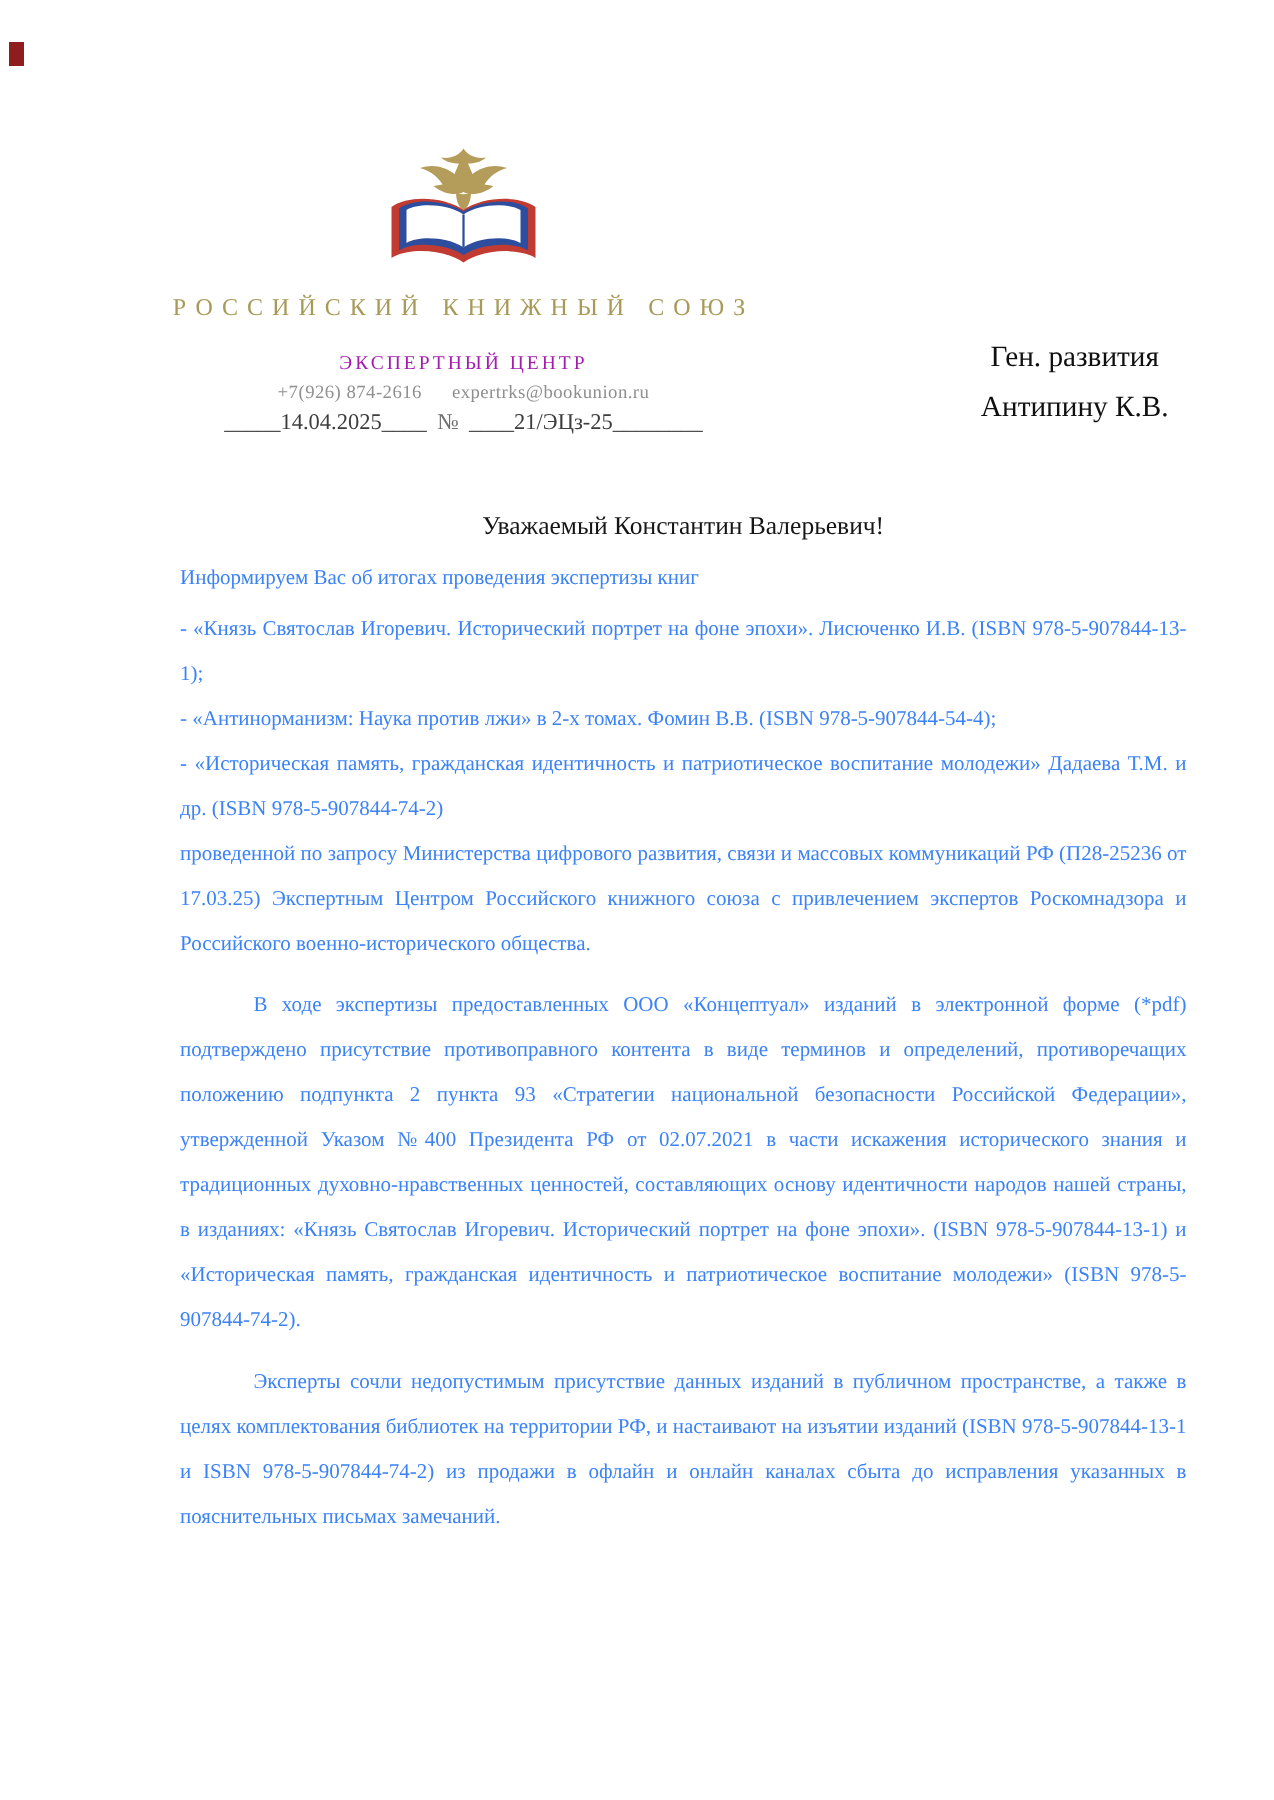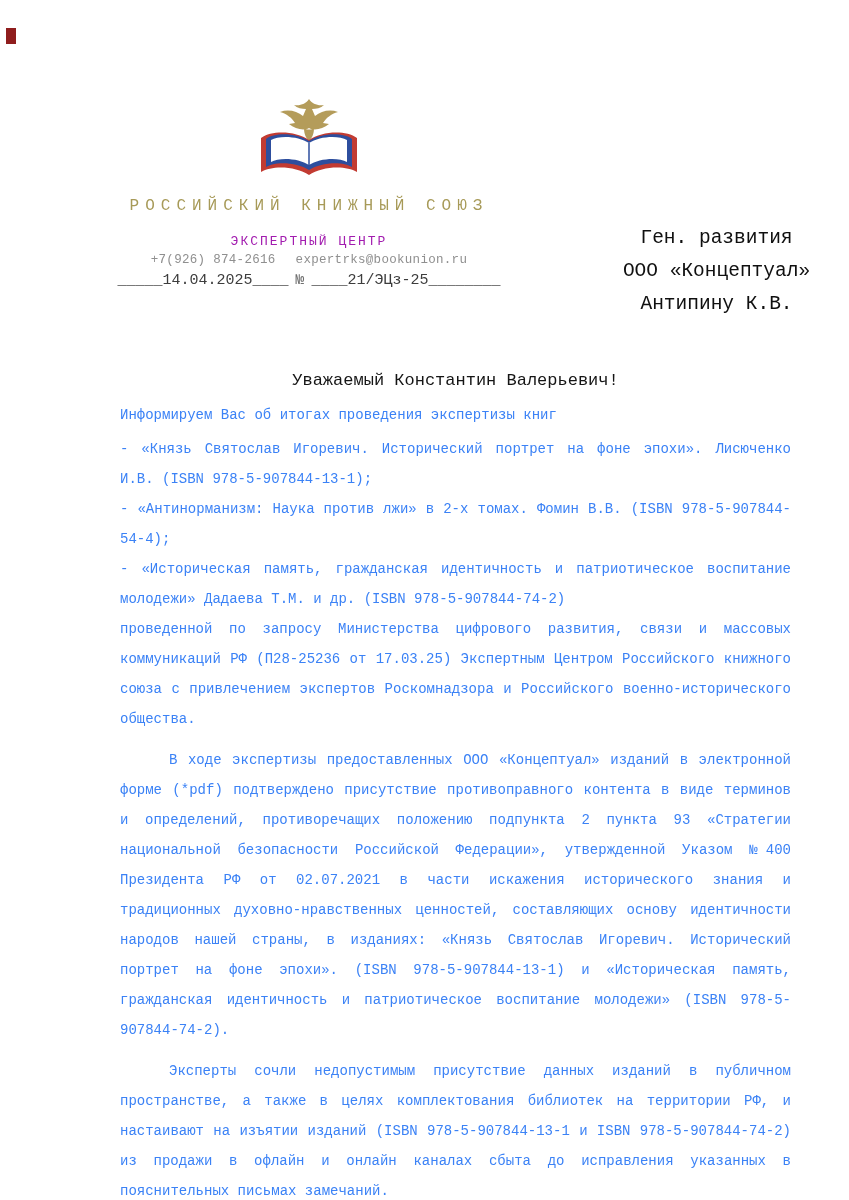--- a/index.html
+++ b/index.html
@@ -8,21 +8,20 @@
     font-family: "Liberation Serif", "DejaVu Serif", serif;
     color: #151515;
   }
   .page {
     position: relative;
     width: 849px;
     height: 1200px;
     margin: 0 auto;
     background: #ffffff;
     overflow: hidden;
-    font-family: Liberation Mono, monospace;
   }
   .corner-mark {
     position: absolute;
     left: 6px;
     top: 28px;
     width: 10px;
     height: 16px;
     background: #8f1d1d;
   }
   
@@ -130,21 +129,20 @@
       </div>
 
       <div class="dateline">
         <span>_____14.04.2025____</span><span class="num-sign">№</span><span>____21/ЭЦз-25________</span>
       </div>
 
     </div>
 
     <div class="lh-right">
       <div class="recipient-line">Ген. развития</div>
-      <div class="recipient-line">ООО «Концептуал»</div>
       <div class="recipient-line">Антипину К.В.</div>
     </div>
   </header>
 
   <main class="letter-body">
     <p class="salutation">Уважаемый Константин Валерьевич!</p>
 
     <p class="para intro">Информируем Вас об итогах проведения экспертизы книг</p>
 
     <p class="para item">- «Князь Святослав Игоревич. Исторический портрет на фоне эпохи». Лисюченко И.В. (ISBN 978-5-907844-13-1);</p>

